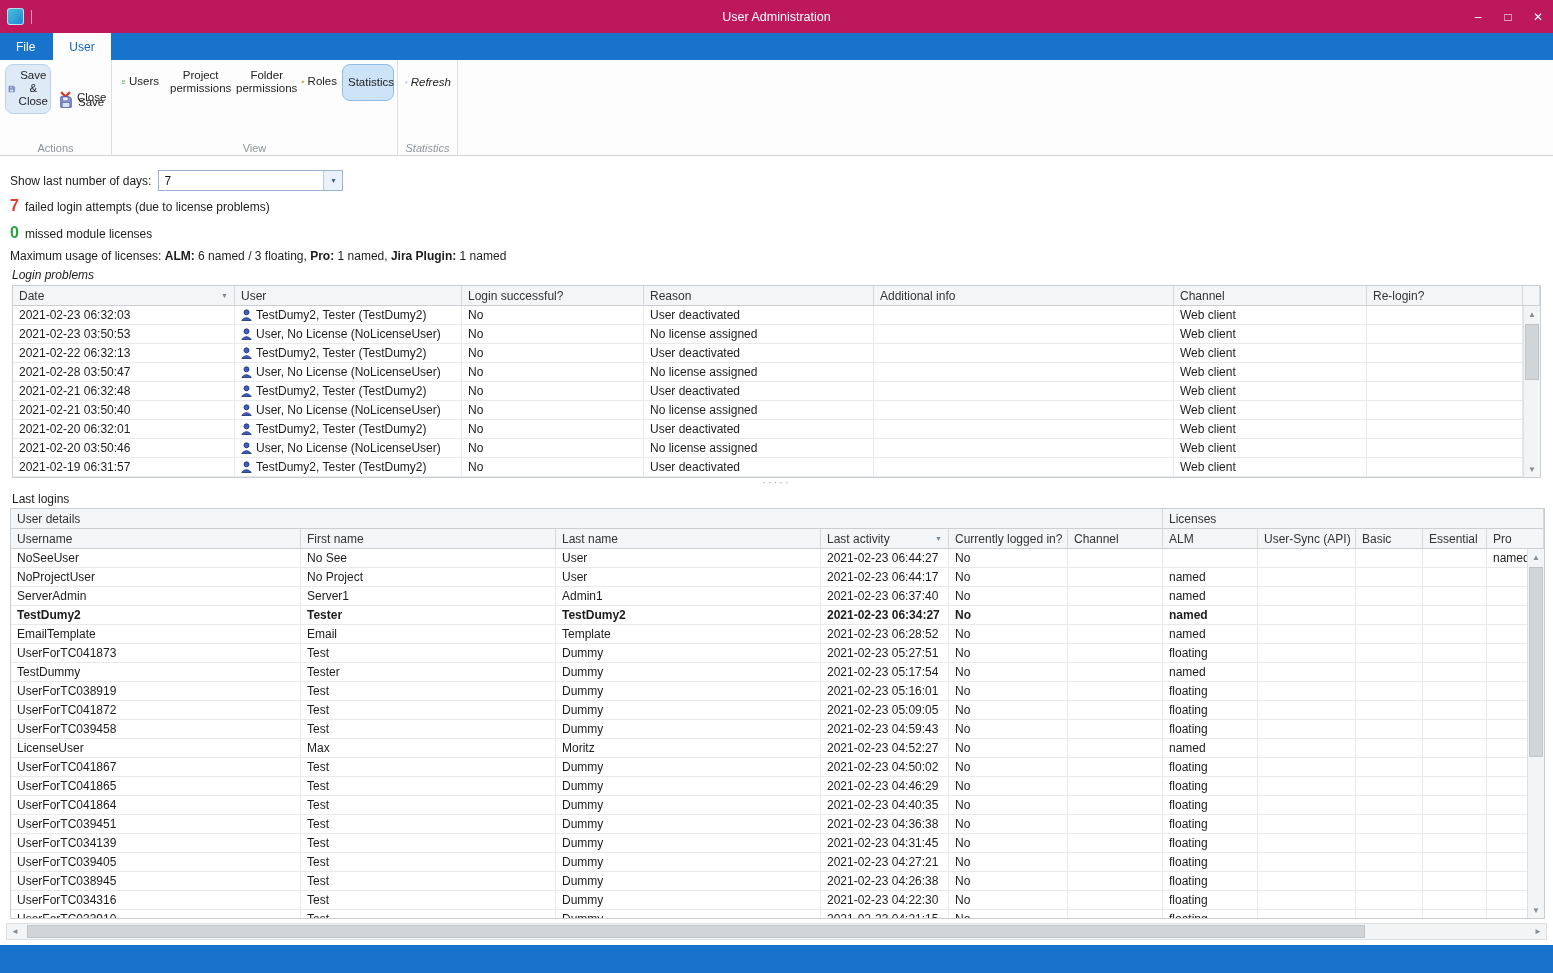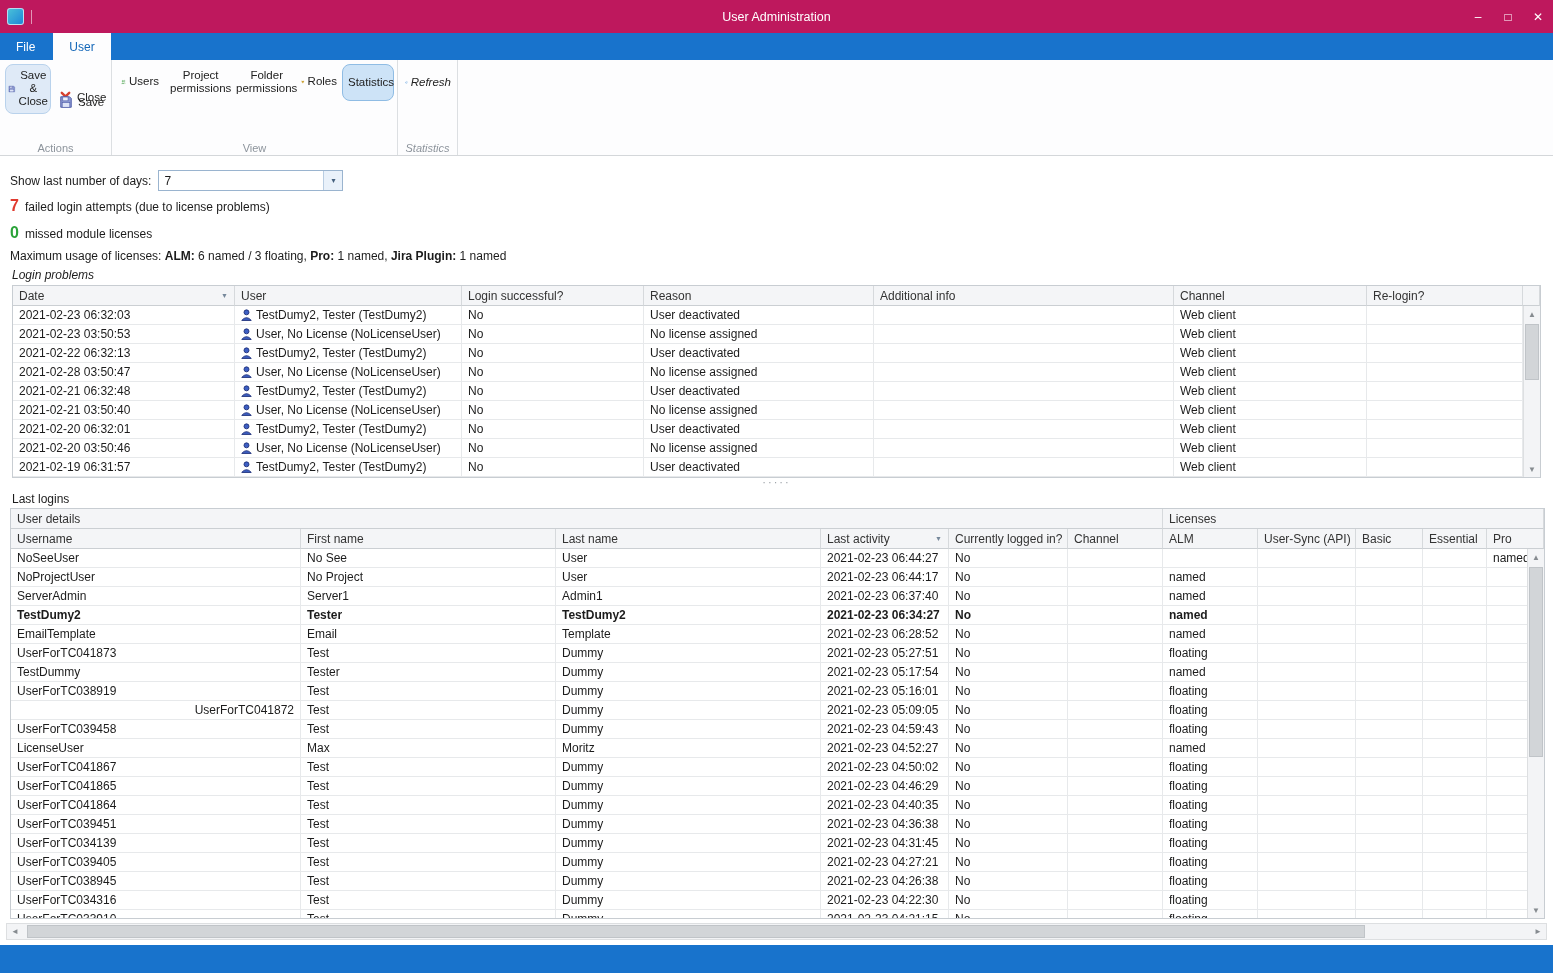--- a/index.html
+++ b/index.html
@@ -807,21 +807,21 @@
           <span></span>
         </div>
         <div class="td" style="width: 64px;">
           <span></span>
         </div>
         <div class="td" style="width: 57px;">
           <span></span>
         </div>
       </div>
       <div class="trow">
-        <div class="td" style="width: 290px; justify-content: flex-end;">
+        <div class="td" style="width: 290px;">
           <span>UserForTC041872</span>
         </div>
         <div class="td" style="width: 255px;">
           <span>Test</span>
         </div>
         <div class="td" style="width: 265px;">
           <span>Dummy</span>
         </div>
         <div class="td" style="width: 128px;">
           <span>2021-02-23 05:09:05</span>

